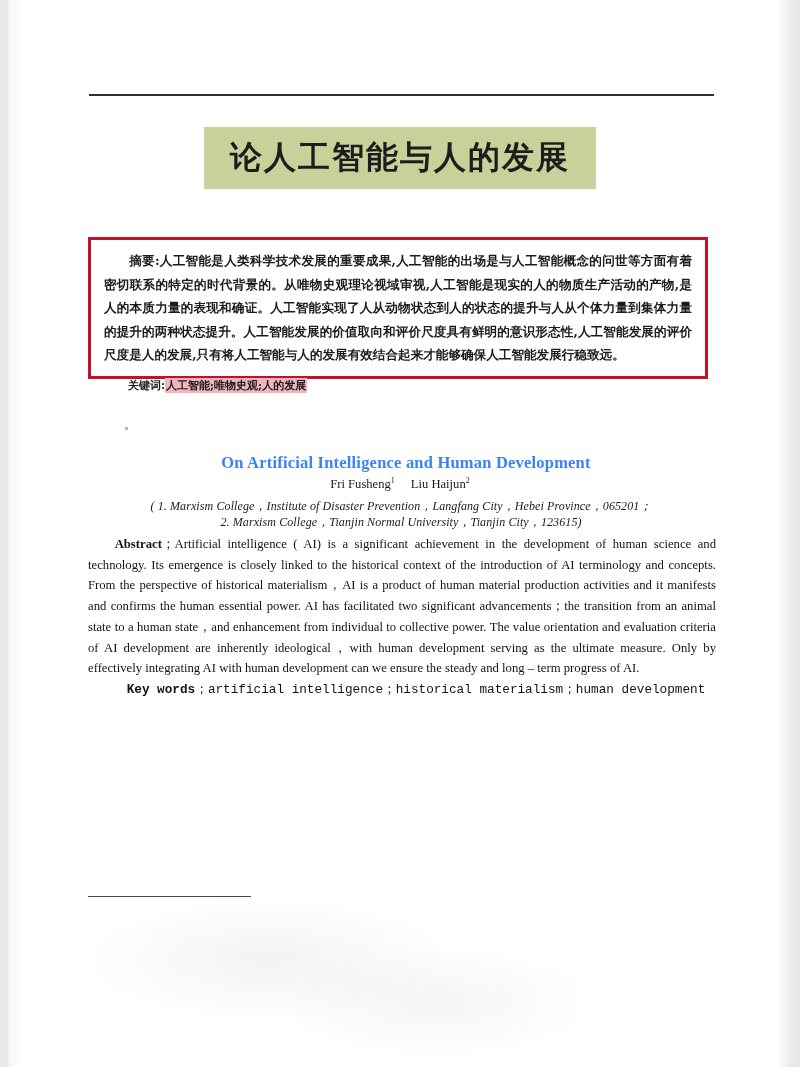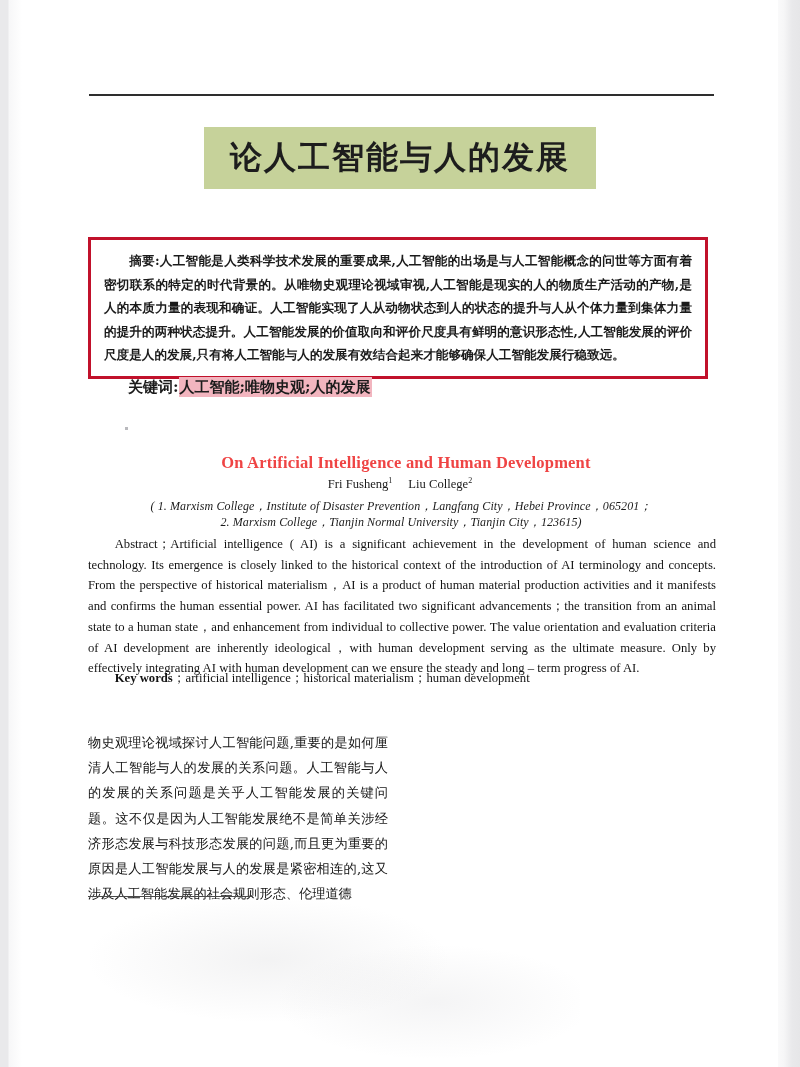--- a/index.html
+++ b/index.html
@@ -101,21 +101,21 @@
     font-weight: 600;
   }
   .abstract-cn .lbl { font-weight: 800; }
 
   
   .keywords-cn {
     position: absolute;
     left: 128px;
     top: 378px;
     font-family: "DejaVu Serif", "Liberation Serif", serif;
-    font-size: 15px;
+    font-size: 11px;
     color: #1b1b1b;
     font-weight: 700;
     white-space: nowrap;
   }
   .keywords-cn .kw-hl {
     background: #f2b5bf;
     padding: 1px 1px;
   }
 
   
@@ -130,21 +130,21 @@
 
   
   .title-en {
     position: absolute;
     left: 12px; right: 0;
     top: 453px;
     text-align: center;
     font-family: "Liberation Serif", "DejaVu Serif", serif;
     font-size: 16.5px;
     font-weight: 700;
-    color: #ef4444;
+    color: #3b82f6;
     letter-spacing: 0.2px;
   }
   .authors-en {
     position: absolute;
     left: 0; right: 0;
     top: 476px;
     text-align: center;
     font-family: "Liberation Serif", "DejaVu Serif", serif;
     font-size: 12.6px;
     color: #1a1a1a;
@@ -172,33 +172,33 @@
     top: 534px;
     width: 628px;
     font-family: "Liberation Serif", "DejaVu Serif", serif;
     font-size: 12.7px;
     line-height: 20.7px;
     color: #131313;
     text-align: justify;
     text-indent: 2.1em;
     margin: 0;
   }
-  .abstract-en .lbl { font-weight: 400; }
+  .abstract-en .lbl { font-weight: 700; }
 
   .keywords-en {
     position: absolute;
     left: 88px;
     top: 668px;
     width: 628px;
-    font-family: Liberation Serif, serif;
+    font-family: Liberation Mono, monospace;
     font-size: 12.7px;
     line-height: 20.7px;
     color: #131313;
     text-indent: 2.1em;
-    margin: 0;
+    margin: 12px;
   }
   .keywords-en .lbl { font-weight: 700; }
 
   
   .body-cols {
     position: absolute;
     left: 88px;
     top: 730px;
     width: 628px;
     display: flex;
@@ -245,28 +245,27 @@
   <div class="abstract-box">
     <p class="abstract-cn"><span class="lbl">摘要:</span><span>人工智能是人类科学技术发展的重要成果,人工智能的出场是与人工智能概念的问世等方面有着密切联系的特定的时代背景的。从唯物史观理论视域审视,人工智能是现实的人的物质生产活动的产物,是人的本质力量的表现和确证。人工智能实现了人从动物状态到人的状态的提升与人从个体力量到集体力量的提升的两种状态提升。人工智能发展的价值取向和评价尺度具有鲜明的意识形态性,人工智能发展的评价尺度是人的发展,只有将人工智能与人的发展有效结合起来才能够确保人工智能发展行稳致远。</span></p>
   </div>
 
   <div class="keywords-cn"><span>关键词:</span><span class="kw-hl">人工智能;唯物史观;人的发展</span></div>
 
   <div class="speck"></div>
 
   <div class="title-en">On Artificial Intelligence and Human Development</div>
 
-  <div class="authors-en"><span>Fri Fusheng</span><sup>1</sup><span class="sep"></span><span>Liu College</span><sup>2</sup></div>
+  <div class="authors-en"><span>Fri Fusheng</span><sup>1</sup><span class="sep"></span><span>Liu Haijun</span><sup>2</sup></div>
 
   <div class="affil a1">( 1. Marxism College，Institute of Disaster Prevention，Langfang City，Hebei Province，065201；</div>
   <div class="affil a2">2. Marxism College，Tianjin Normal University，Tianjin City，123615)</div>
 
   <p class="abstract-en"><span class="lbl">Abstract</span><span>；Artificial intelligence ( AI) is a significant achievement in the development of human science and technology. Its emergence is closely linked to the historical context of the introduction of AI terminology and concepts. From the perspective of historical materialism，AI is a product of human material production activities and it manifests and confirms the human essential power. AI has facilitated two significant advancements；the transition from an animal state to a human state，and enhancement from individual to collective power. The value orientation and evaluation criteria of AI development are inherently ideological，with human development serving as the ultimate measure. Only by effectively integrating AI with human development can we ensure the steady and long – term progress of AI.</span></p>
 
   <p class="keywords-en"><span class="lbl">Key words</span><span>；artificial intelligence；historical materialism；human development</span></p>
 
   <div class="body-cols">
-    <p class="body-col right">物史观理论视域探讨人工智能问题,重要的是如何厘清人工智能与人的发展的关系问题。人工智能与人的发展的关系问题是关乎人工智能发展的关键问题。这不仅是因为人工智能发展绝不是简单关涉经济形态发展与科技形态发展的问题,而且更为重要的原因是人工智能发展与人的发展是紧密相连的,这又涉及人工智能发展的社会规则形态、伦理道德</p>
   </div>
 
   <div class="footnote-rule"></div>
 
 </div>
 
 </body></html>

